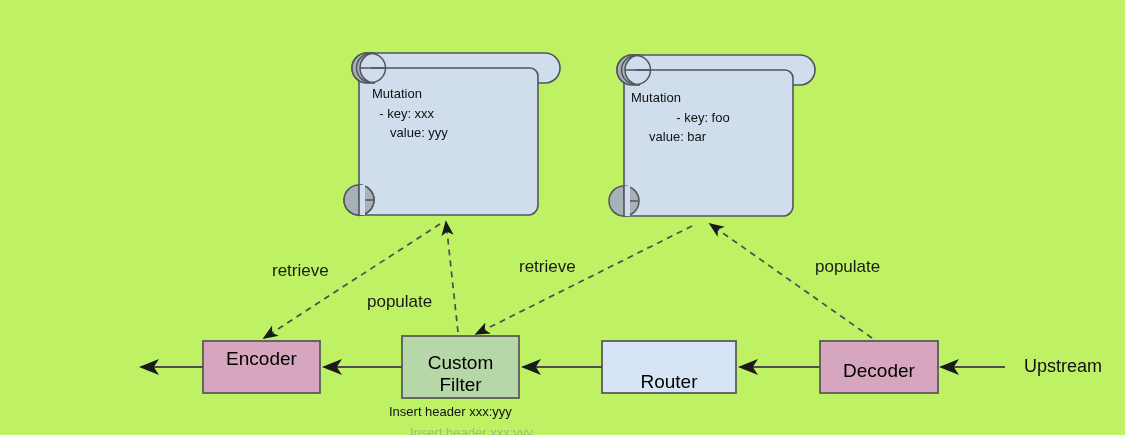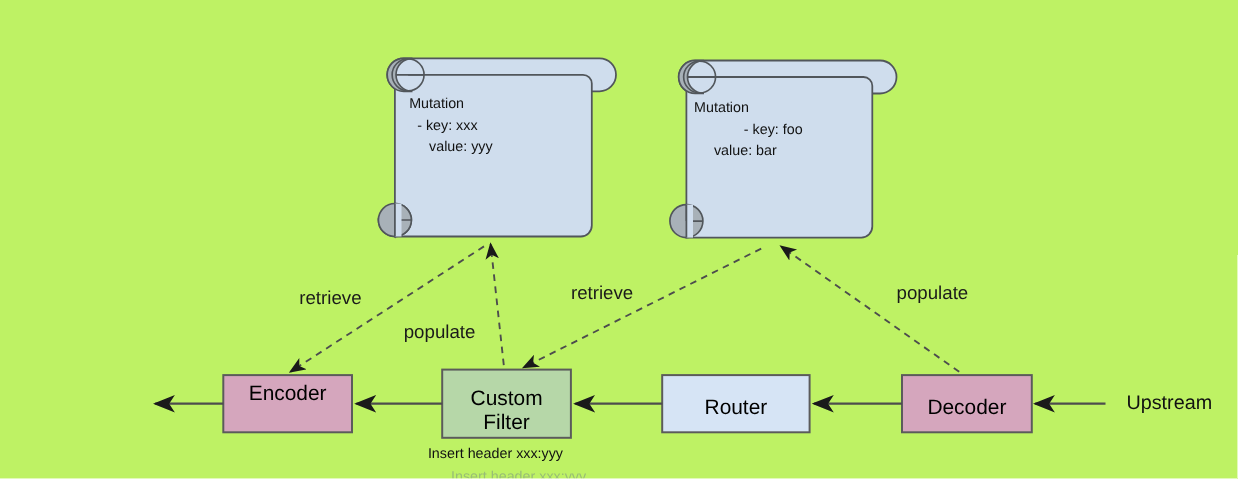--- a/index.html
+++ b/index.html
@@ -147,21 +147,21 @@
   <div class="doc-text" style="left:372px; top:104px;">  - key: xxx</div>
   <div class="doc-text" style="left:372px; top:123px;">     value: yyy</div>
 
   <div class="doc-text" style="left:631px; top:88px;">Mutation</div>
   <div class="doc-text" style="left:631px; top:108px;margin-left:38px;">  - key: foo</div>
   <div class="doc-text" style="left:631px; top:127px;">     value: bar</div>
 
   <div class="node-label" style="left:203px; top:341px; width:117px; height:36px;">Encoder</div>
   <div class="node-label" style="left:402px; top:336px; width:117px; height:75px;">Custom
 Filter</div>
-  <div class="node-label" style="left:602px; top:341px; width:134px; height:60px;">Router</div>
+  <div class="node-label" style="left:602px; top:352px; width:134px; height:60px;">Router</div>
   <div class="node-label" style="left:820px; top:341px; width:118px; height:60px;">Decoder</div>
 
   <div class="stream-label" style="left:1024px; top:356px;">Upstream</div>
 
   <div class="edge-label" style="left:272px; top:262px;">retrieve</div>
   <div class="edge-label" style="left:367px; top:293px;">populate</div>
   <div class="edge-label" style="left:519px; top:258px;">retrieve</div>
   <div class="edge-label" style="left:815px; top:258px;">populate</div>
 
   <div class="caption" style="left:389px; top:404px;">Insert  header xxx:yyy</div>

